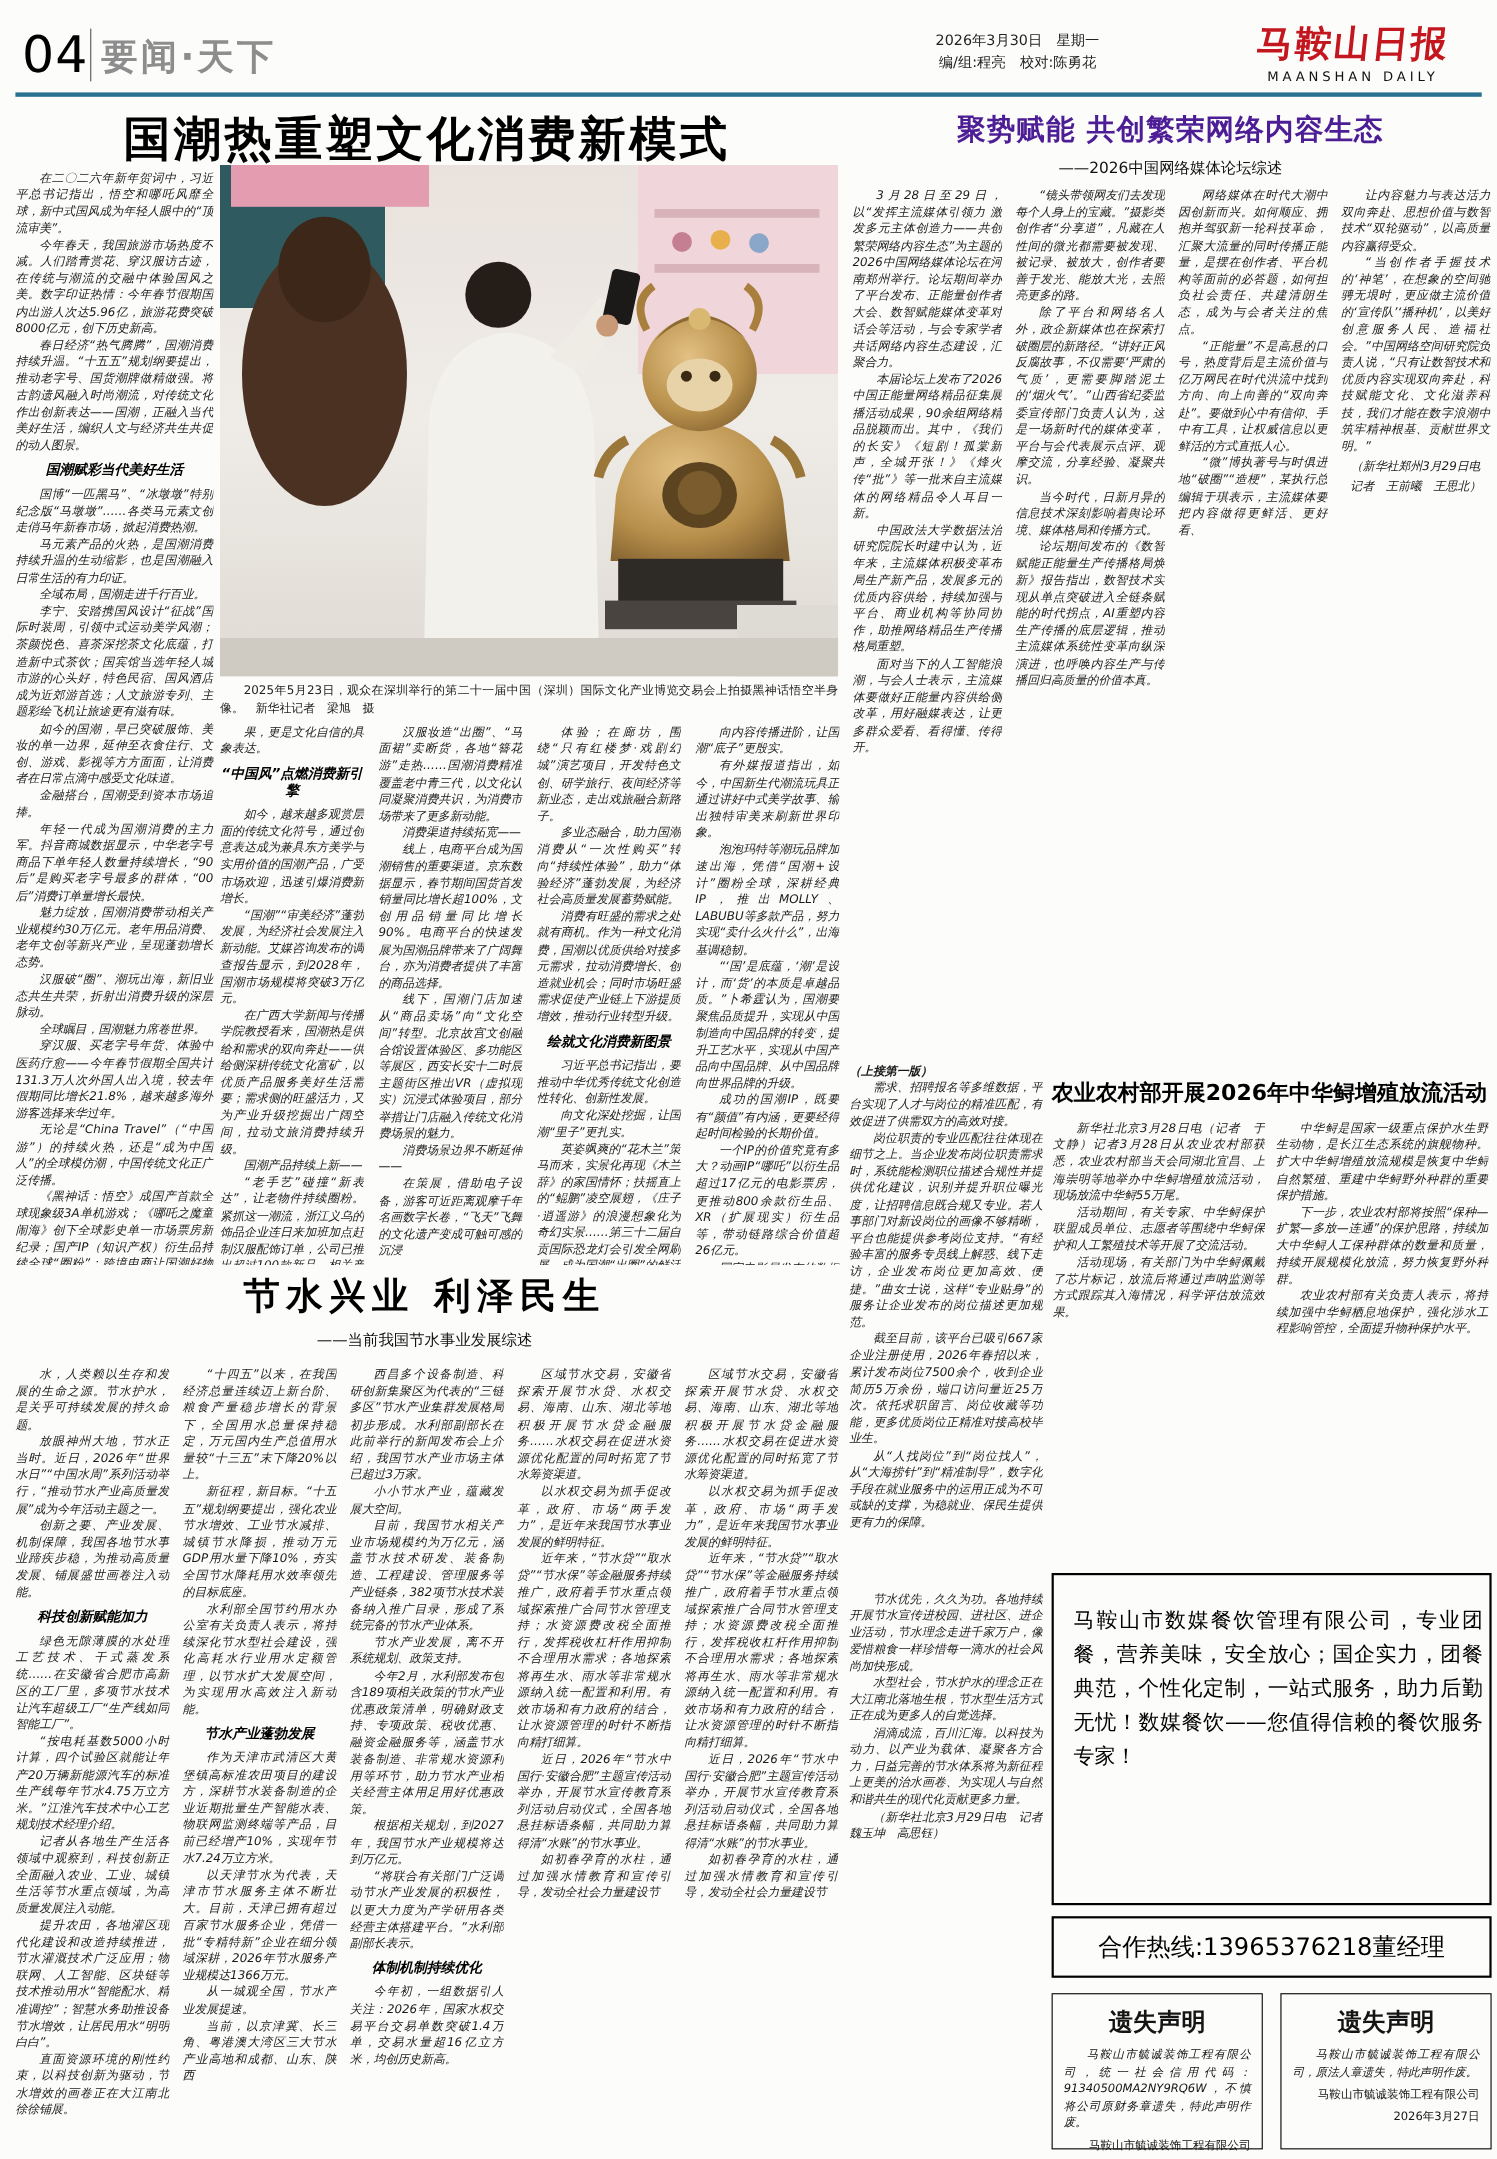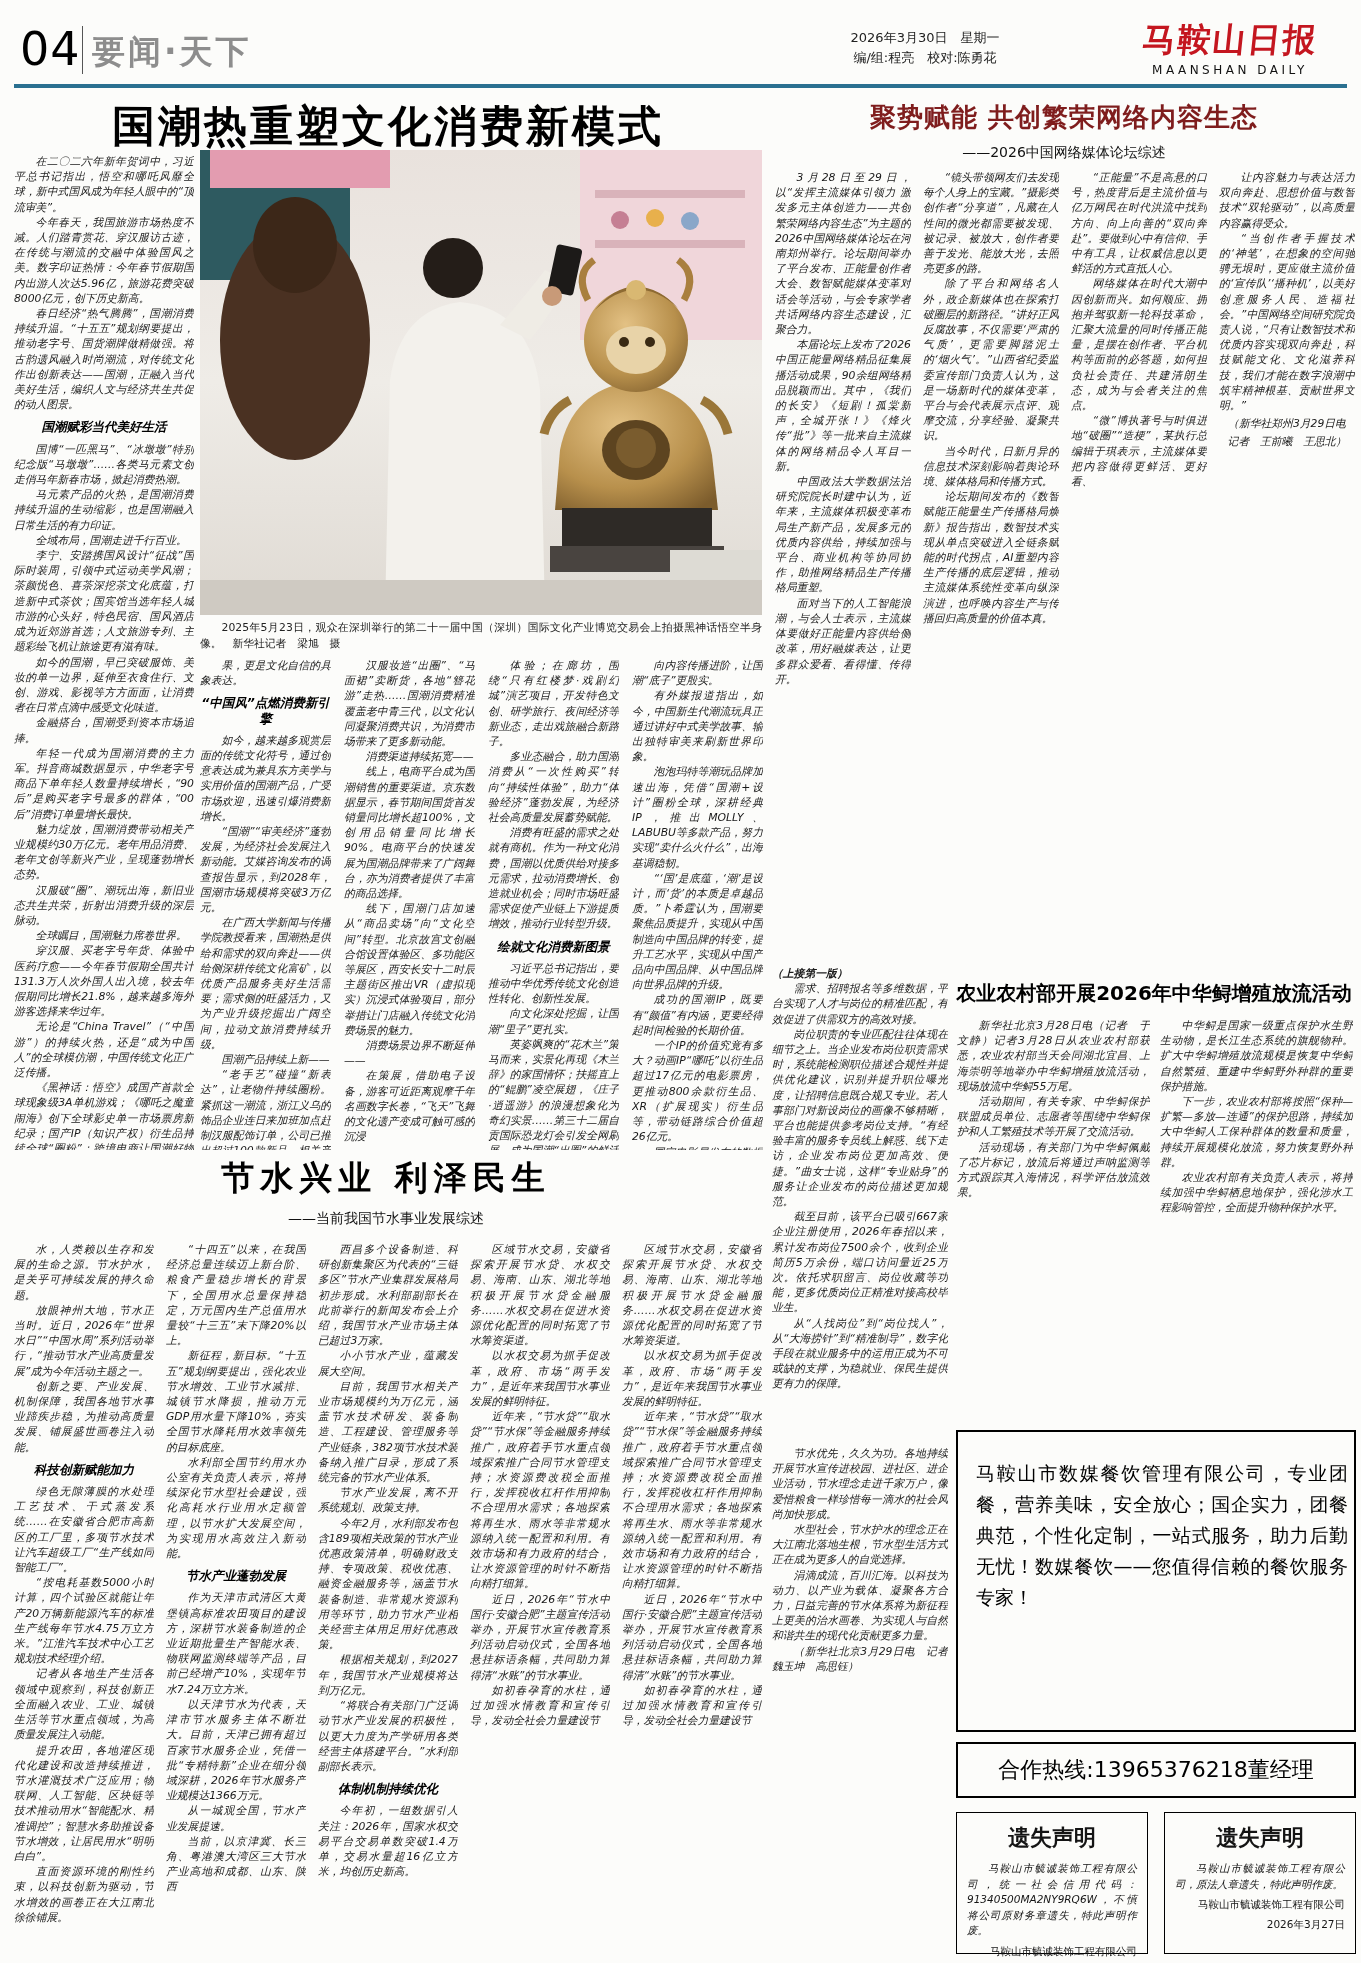--- a/index.html
+++ b/index.html
@@ -10,21 +10,21 @@
   .pagenum{font-size:46px;font-weight:400;color:#000;letter-spacing:1px;}
   .hdr-divider{width:1px;background:#555;}
   .section-title{font-size:33px;font-weight:bold;color:#8d8d8d;letter-spacing:3px;}
   .hdr-date{font-size:13px;color:#222;text-align:center;line-height:20px;}
   .masthead{font-size:33px;font-weight:bold;color:#c4161f;transform:skewX(-6deg);
             font-family:"DejaVu Serif",serif;letter-spacing:2px;}
   .masthead-en{font-size:12px;color:#111;letter-spacing:3.5px;text-align:center;}
   .rule{background:#2a7090;height:4px;}
   
   .h-main{font-size:43px;font-weight:bold;letter-spacing:3px;text-align:center;color:#000;}
-  .h-net{font-size:26px;font-weight:bold;text-align:center;color:#7f1d1d;letter-spacing:1px;}
+  .h-net{font-size:26px;font-weight:bold;text-align:center;color:#4c1d95;letter-spacing:1px;}
   .h-sub{font-size:14px;text-align:center;color:#111;}
   .h-fish{font-size:20px;font-weight:bold;text-align:center;color:#000;}
   .h-water{font-size:33px;font-weight:bold;text-align:center;letter-spacing:6px;color:#000;}
   
   .col{font-size:10.8px;line-height:15.2px;text-align:justify;overflow:hidden;color:#191919;font-style:italic;}
   .col p{margin:0;text-indent:21.6px;}
   .col .sub{font-weight:bold;text-align:center;text-indent:0;font-size:12.5px;
             margin:7px 0;color:#000;}
   .col .by{text-indent:0;text-align:center;margin-top:3px;}
   .col .marker{font-weight:bold;text-indent:0;}
@@ -179,22 +179,22 @@
     <p>中国政法大学数据法治研究院院长时建中认为，近年来，主流媒体积极变革布局生产新产品，发展多元的优质内容供给，持续加强与平台、商业机构等协同协作，助推网络精品生产传播格局重塑。</p>
     <p>面对当下的人工智能浪潮，与会人士表示，主流媒体要做好正能量内容供给侧改革，用好融媒表达，让更多群众爱看、看得懂、传得开。</p>
   </div>
 <div class="abs col" style="left:923px;top:170px;width:136px;height:786px;">
     <p>“镜头带领网友们去发现每个人身上的宝藏。”摄影类创作者“分享道”，凡藏在人性间的微光都需要被发现、被记录、被放大，创作者要善于发光、能放大光，去照亮更多的路。</p>
     <p>除了平台和网络名人外，政企新媒体也在探索打破圈层的新路径。“讲好正风反腐故事，不仅需要‘严肃的气质’，更需要脚踏泥土的‘烟火气’。”山西省纪委监委宣传部门负责人认为，这是一场新时代的媒体变革，平台与会代表展示点评、观摩交流，分享经验、凝聚共识。</p>
     <p>当今时代，日新月异的信息技术深刻影响着舆论环境、媒体格局和传播方式。</p>
     <p>论坛期间发布的《数智赋能正能量生产传播格局焕新》报告指出，数智技术实现从单点突破进入全链条赋能的时代拐点，AI重塑内容生产传播的底层逻辑，推动主流媒体系统性变革向纵深演进，也呼唤内容生产与传播回归高质量的价值本真。</p>
   </div>
 <div class="abs col" style="left:1071px;top:170px;width:136px;height:786px;">
+    <p>网络媒体在时代大潮中因创新而兴。如何顺应、拥抱并驾驭新一轮科技革命，汇聚大流量的同时传播正能量，是摆在创作者、平台机构等面前的必答题，如何担负社会责任、共建清朗生态，成为与会者关注的焦点。</p>
     <p>“正能量”不是高悬的口号，热度背后是主流价值与亿万网民在时代洪流中找到方向、向上向善的“双向奔赴”。要做到心中有信仰、手中有工具，让权威信息以更鲜活的方式直抵人心。</p>
-    <p>网络媒体在时代大潮中因创新而兴。如何顺应、拥抱并驾驭新一轮科技革命，汇聚大流量的同时传播正能量，是摆在创作者、平台机构等面前的必答题，如何担负社会责任、共建清朗生态，成为与会者关注的焦点。</p>
     <p>“微”博执著号与时俱进地“破圈”“造梗”，某执行总编辑于琪表示，主流媒体要把内容做得更鲜活、更好看、</p>
   </div>
 <div class="abs col" style="left:1219px;top:170px;width:136px;height:786px;">
     <p>让内容魅力与表达活力双向奔赴、思想价值与数智技术“双轮驱动”，以高质量内容赢得受众。</p>
     <p>“当创作者手握技术的‘神笔’，在想象的空间驰骋无垠时，更应做主流价值的‘宣传队’‘播种机’，以美好创意服务人民、造福社会。”中国网络空间研究院负责人说，“只有让数智技术和优质内容实现双向奔赴，科技赋能文化、文化滋养科技，我们才能在数字浪潮中筑牢精神根基、贡献世界文明。”</p>
     <p class="by">（新华社郑州3月29日电</p>
     <p class="by">记者　王前曦　王思北）</p>
   </div>
 
 <div class="abs h-fish" style="left:950px;top:980px;width:408px;">农业农村部开展2026年中华鲟增殖放流活动</div>

